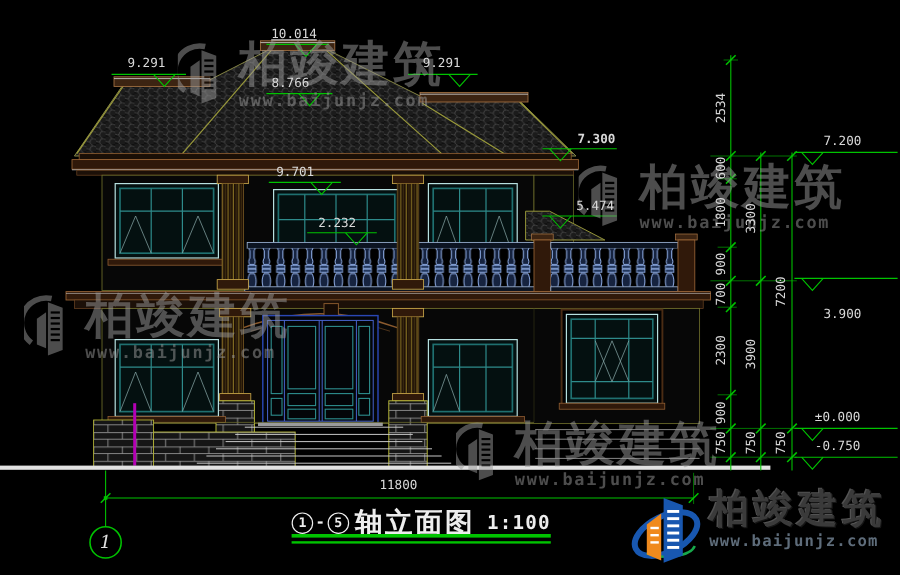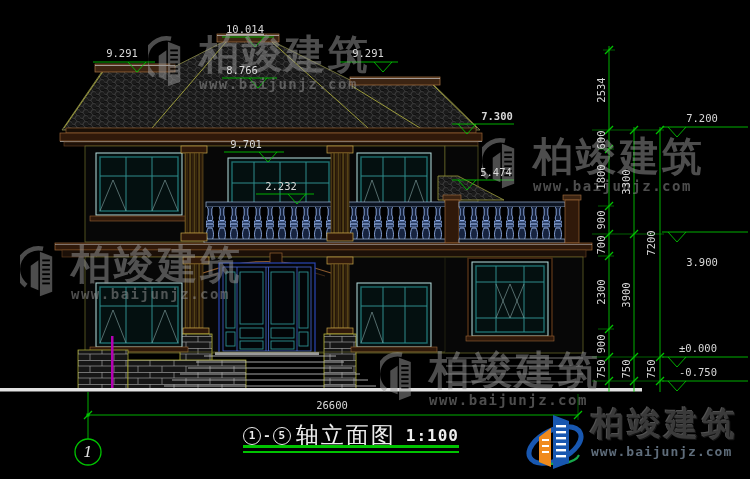--- a/index.html
+++ b/index.html
@@ -20,21 +20,21 @@
   .wm .nm { font-size:40px; font-weight:bold; line-height:1.02; letter-spacing:3px; }
   .wm .st { font-size:14px; font-weight:bold; font-family:"DejaVu Sans Mono",monospace;
             letter-spacing:1.5px; margin-top:1px; }
 
   
   .title-row { position:absolute; left:243px; top:420px; display:flex; align-items:center; color:#ededed; }
   .circ { width:16px; height:16px; border:1.6px solid #ededed; border-radius:50%;
           display:flex; align-items:center; justify-content:center;
           font:bold 11px "DejaVu Sans Mono",monospace; flex:none; }
   .tdash { margin:0 2px; font:bold 13px "DejaVu Sans Mono",monospace; }
-  .tname { font-size:23px; font-weight:normal; margin-left:5px; letter-spacing:2px; }
+  .tname { font-size:23px; font-weight:bold; margin-left:5px; letter-spacing:2px; }
   .tscale { font:bold 16px "DejaVu Sans Mono",monospace; margin-left:10px; letter-spacing:1px; }
   .ul1 { position:absolute; left:243px; top:445px; width:216px; height:3px; background:#00c300; }
   .ul2 { position:absolute; left:243px; top:451px; width:216px; height:2px; background:#00c300; }
 
   
   .logo { position:absolute; left:525px; top:407px; display:flex; align-items:flex-start; gap:4px; }
   .logo .nm { font-size:33px; font-weight:bold; color:#3a3a3a; letter-spacing:4px; line-height:1.05;
               text-shadow:1px 1px 0 #151515,-1px -1px 0 #525252; }
   .logo .st { font-size:13px; font-weight:bold; font-family:"DejaVu Sans Mono",monospace;
               color:#5e6c7a; letter-spacing:1px; margin-top:2px; }
@@ -399,21 +399,21 @@
   <div class="lbl v" style="left:601px; top:245px;">700</div>
   <div class="lbl v" style="left:601px; top:292px;">2300</div>
   <div class="lbl v" style="left:601px; top:344px;">900</div>
   <div class="lbl v" style="left:601px; top:369px;">750</div>
   <div class="lbl v" style="left:626px; top:182px;">3300</div>
   <div class="lbl v" style="left:626px; top:295px;">3900</div>
   <div class="lbl v" style="left:626px; top:369px;">750</div>
   <div class="lbl v" style="left:651px; top:243px;">7200</div>
   <div class="lbl v" style="left:651px; top:369px;">750</div>
 
-  <div class="lbl" style="left:332px; top:405px;">26600</div>
+  <div class="lbl" style="left:332px; top:405px;">11800</div>
   <div class="bubble-label" style="left:88px; top:452px;">1</div>
 
   <div class="title-row">
     <span class="circ">1</span>
     <span class="tdash">-</span>
     <span class="circ">5</span>
     <span class="tname">轴立面图</span>
     <span class="tscale">1:100</span>
   </div>
   <div class="ul1"></div>

